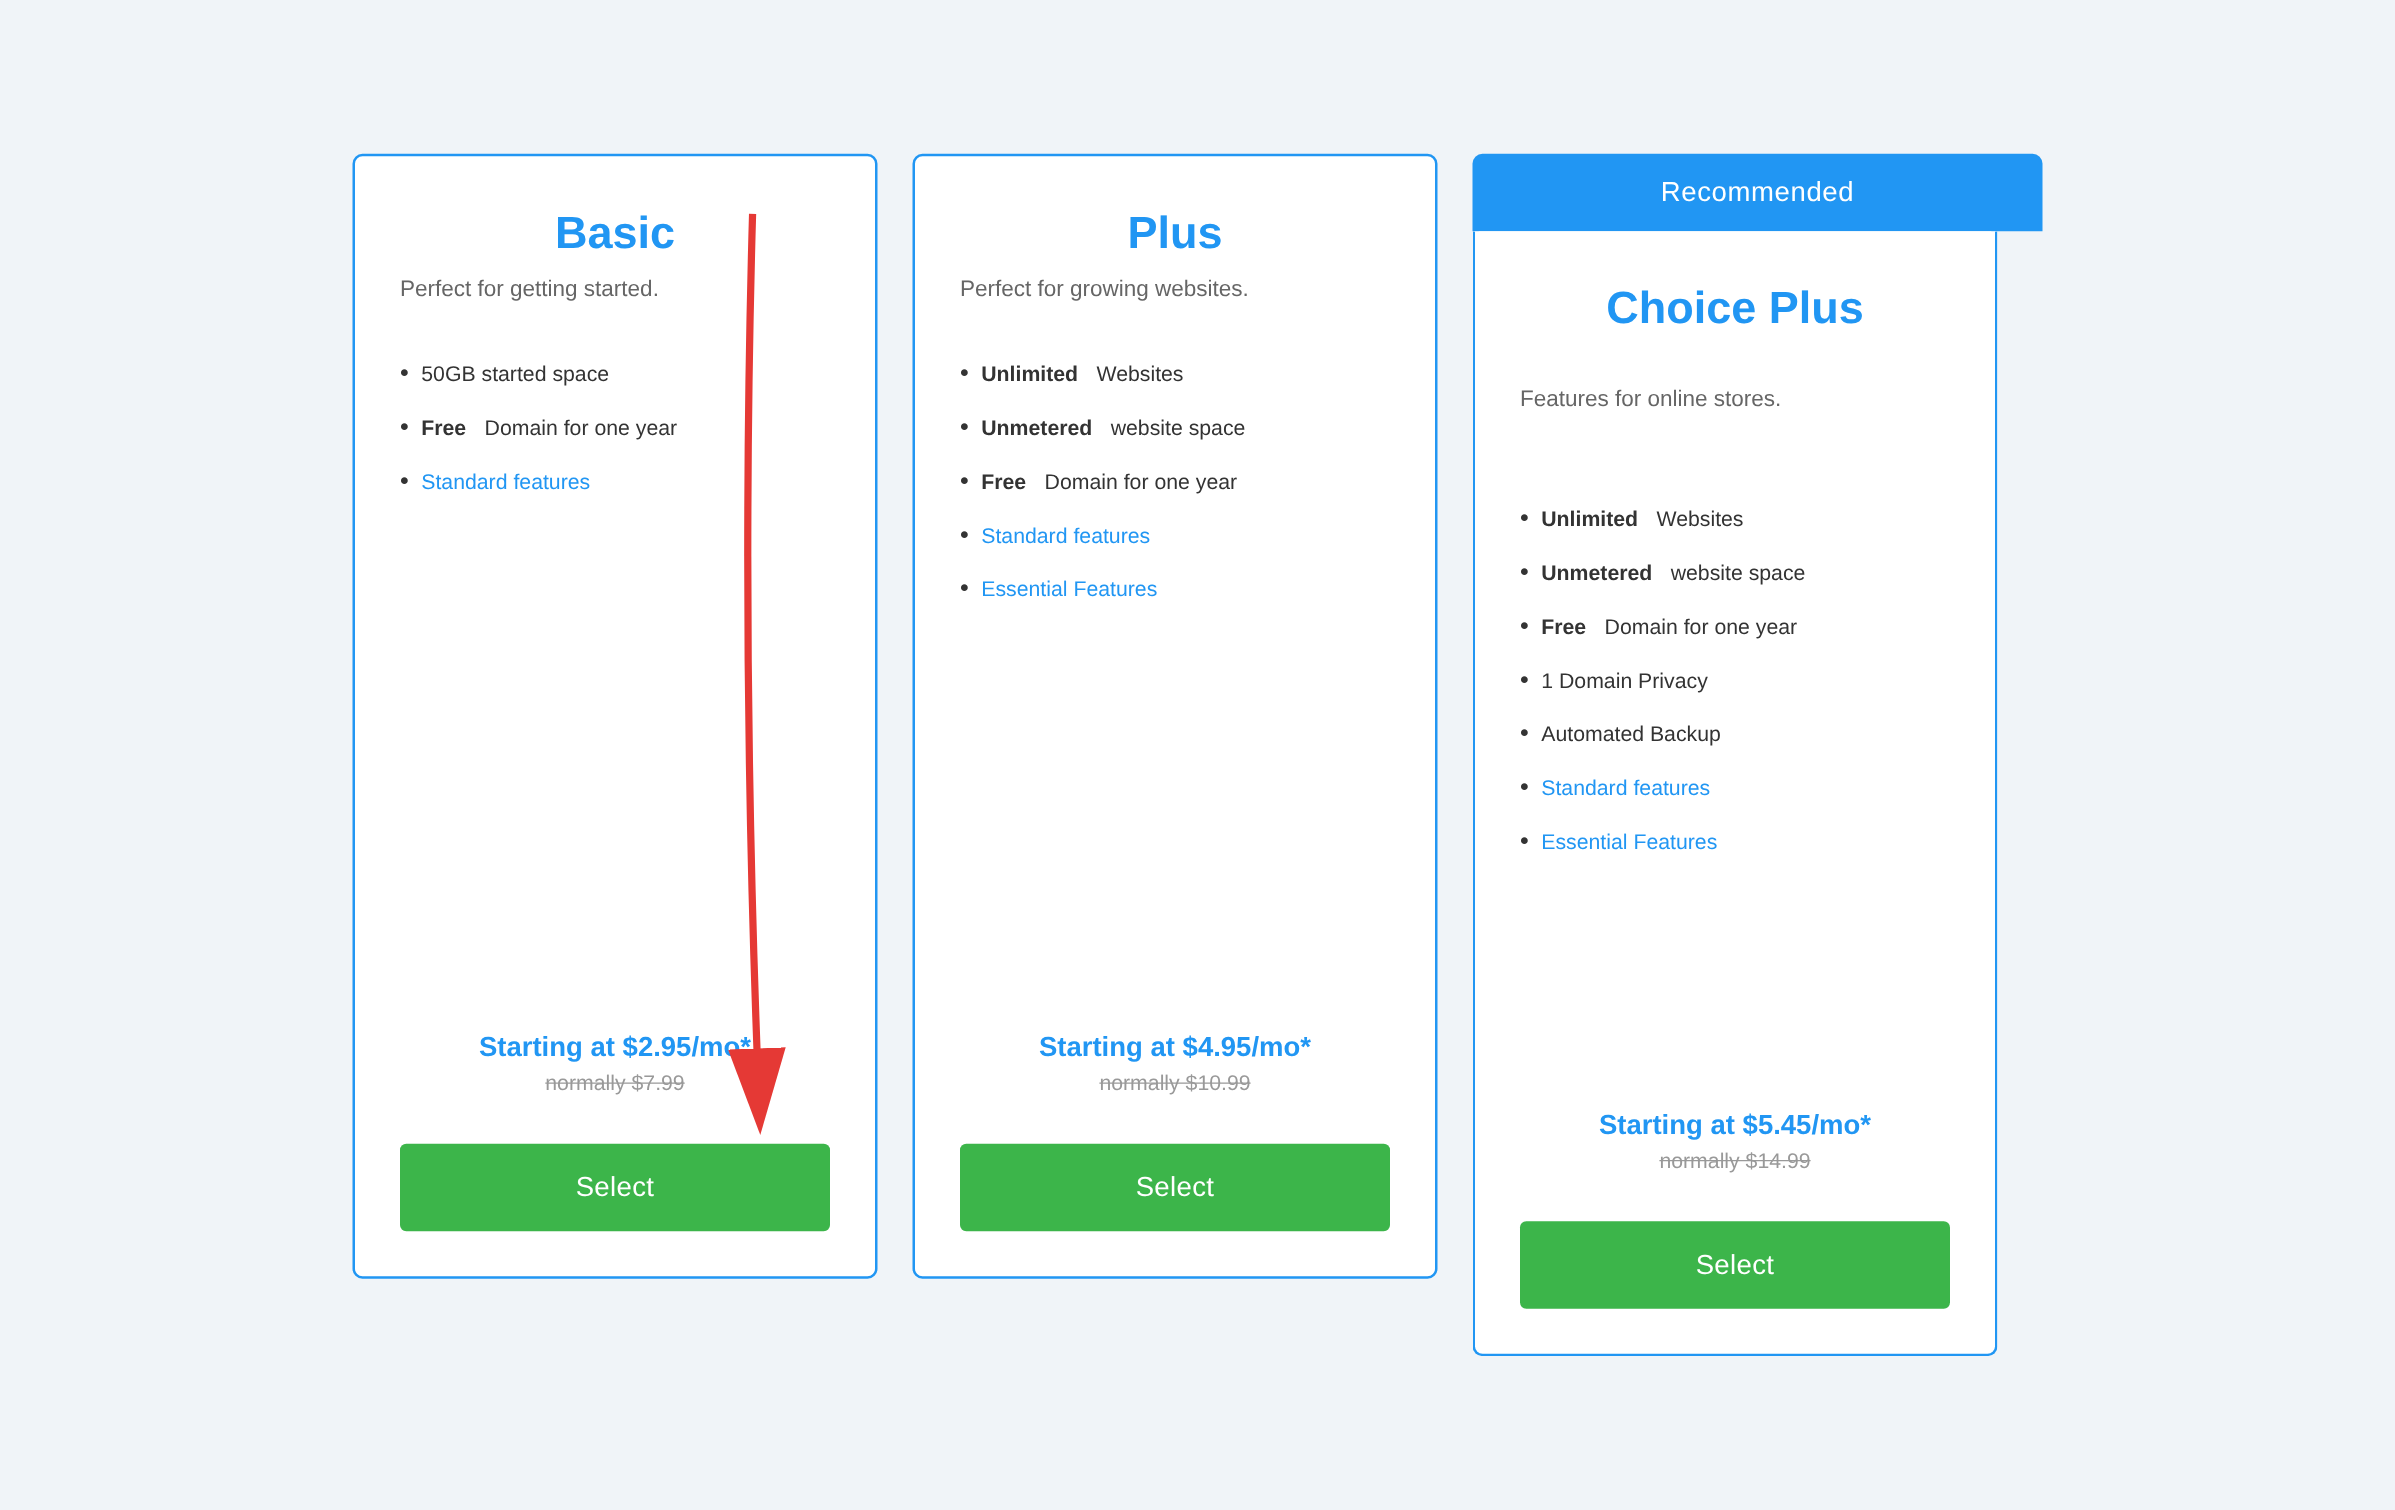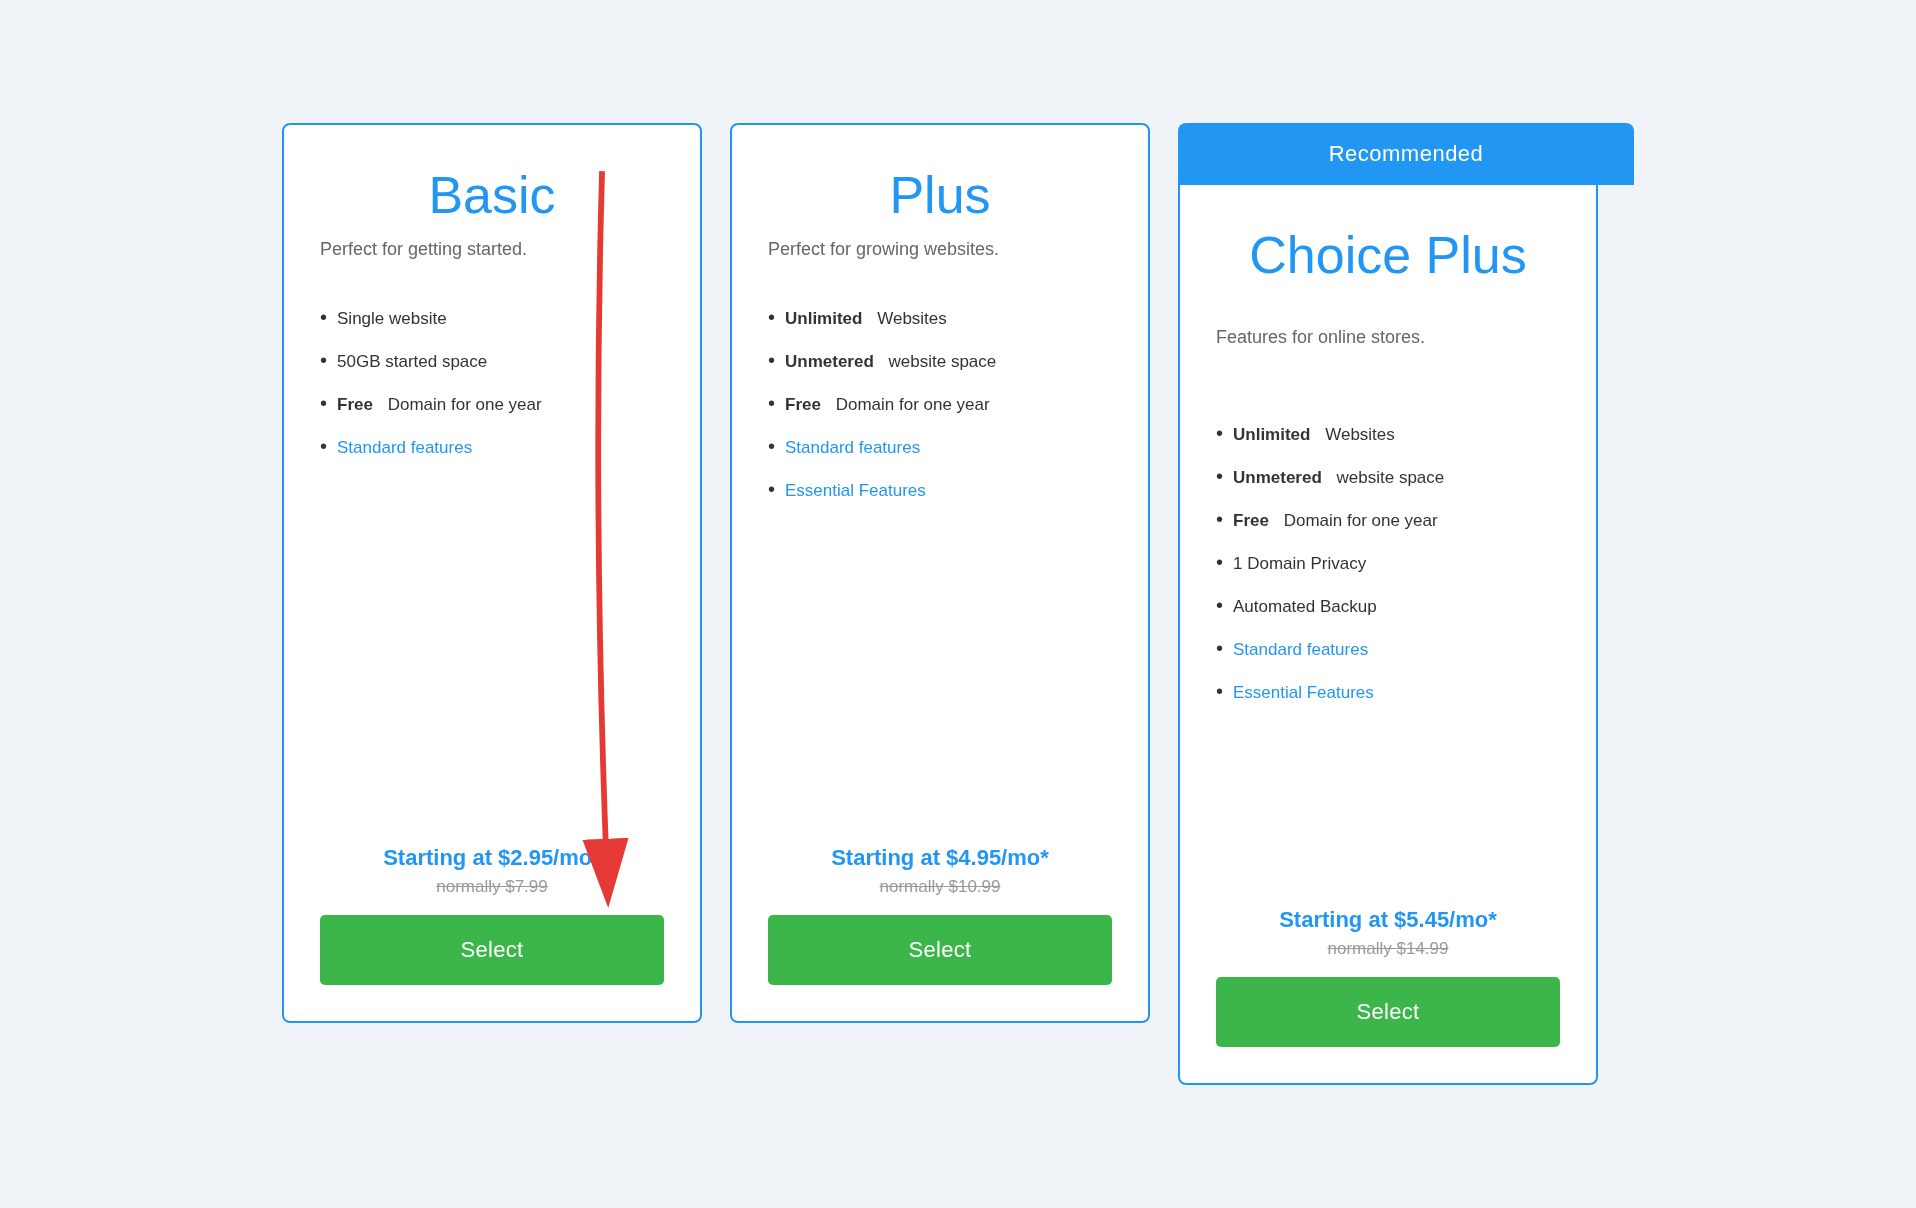--- a/index.html
+++ b/index.html
@@ -46,22 +46,22 @@
       background: #2196f3;
       color: #fff;
       text-align: center;
       padding: 18px 0;
       font-size: 22px;
       border-radius: 8px 8px 0 0;
       letter-spacing: 0.5px;
     }
     .plan-name {
       color: #2196f3;
-      font-size: 52px;
-      font-weight: 400;
+      font-size: 36px;
+      font-weight: 700;
       text-align: center;
       margin-bottom: 14px;
     }
     .plan-desc {
       color: #666;
       font-size: 18px;
       text-align: left;
       margin-bottom: 36px;
     }
     .features-list {
@@ -110,20 +110,21 @@
       background: #3cb54a;
       color: #fff;
       border: none;
       border-radius: 5px;
       font-size: 22px;
       padding: 22px 0;
       width: 100%;
       cursor: pointer;
       font-weight: 400;
       letter-spacing: 0.3px;
+      margin-top: 20px;
     }
     
     .arrow-overlay {
       position: absolute;
       top: 0;
       left: 0;
       width: 100%;
       height: 100%;
       pointer-events: none;
       z-index: 10;
@@ -131,21 +132,20 @@
   </style>
 </head>
 <body>
 
 <div class="pricing-container">
 
   <div class="plan-card">
     <h2 class="plan-name">Basic</h2>
     <p class="plan-desc">Perfect for getting started.</p>
     <ul class="features-list">
-      <li>Single website</li>
       <li>50GB started space</li>
       <li><span class="bold">Free</span>&nbsp;Domain for one year</li>
       <li>
           <span class="link">Standard features</span>
         </li>
     </ul>
     <div class="pricing-bottom">
       <div class="starting-price">Starting at $2.95/mo*</div>
       <div class="normal-price">normally $7.99</div>
       <button class="select-btn">Select</button>

